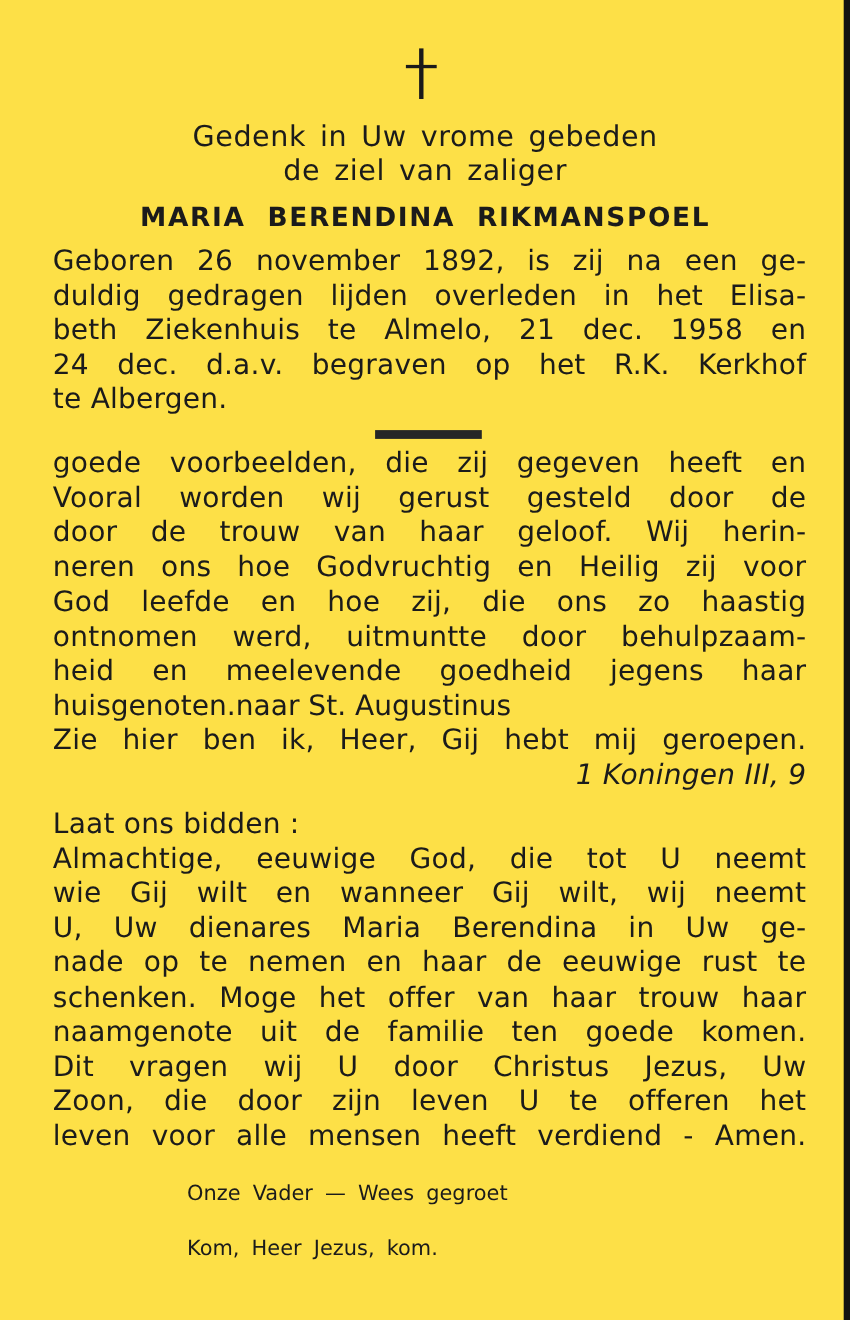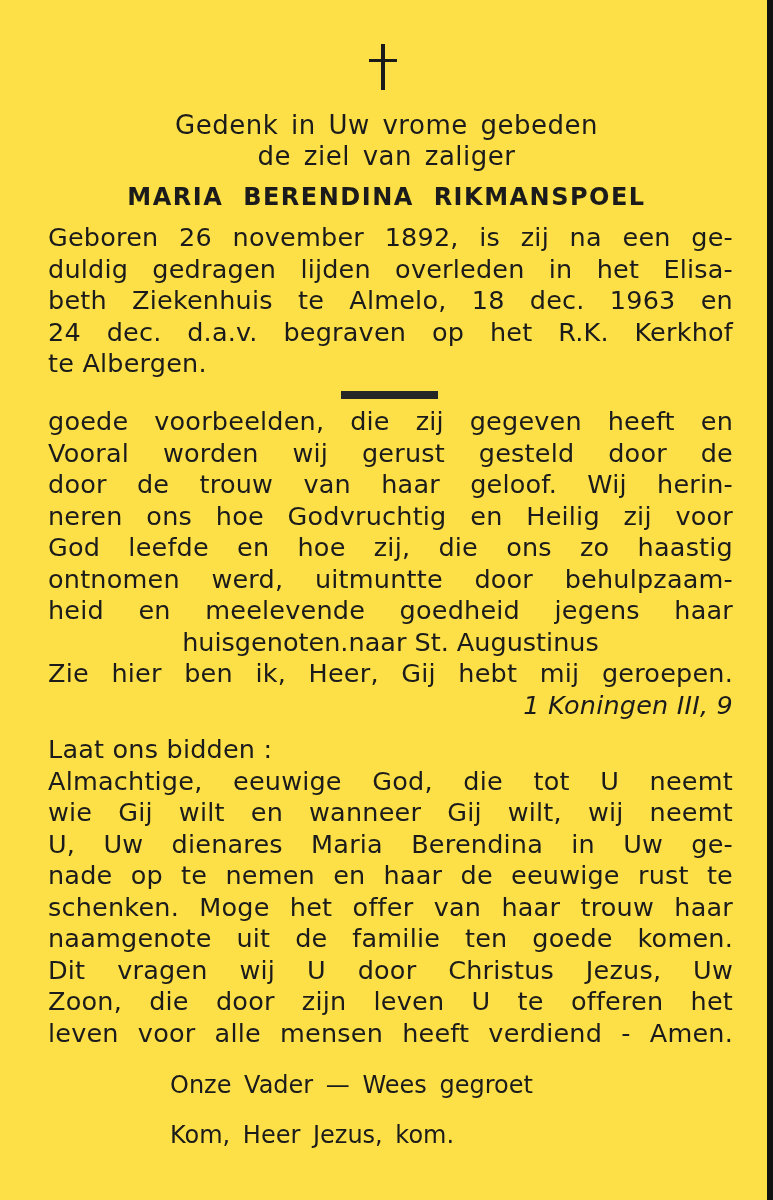--- a/index.html
+++ b/index.html
@@ -90,38 +90,38 @@
       text-align: left;
       text-align-last: left;
     }
     .line.right {
       text-align: right;
       text-align-last: right;
       font-style: italic;
     }
     .split {
       display: flex;
-      justify-content: center;
+      justify-content: flex-start;
       font-size: 25.5px;
       line-height: 31.5px;
       height: 31.5px;
       white-space: nowrap;
     }
     .divider {
       position: absolute;
       left: 341px;
       top: 391px;
       width: 97px;
       height: 8px;
       background: #262626;
     }
     .closing {
       position: absolute;
       left: 170px;
-      font-size: 24px;
+      font-size: 19px;
       line-height: 30px;
       white-space: nowrap;
       word-spacing: 5px;
     }
   </style>
 </head>
 <body>
 
 <div class="card">
 
@@ -132,21 +132,21 @@
     <div class="h"></div>
   </div>
 
   <div class="center-line" style="top:110px;">Gedenk in Uw vrome gebeden</div>
   <div class="center-line" style="top:141px;">de ziel van zaliger</div>
   <div class="name" style="top:183px;">MARIA BERENDINA RIKMANSPOEL</div>
 
   <div class="block" style="top:222px;">
     <span class="line">Geboren 26 november 1892, is zij na een ge-</span>
     <span class="line">duldig gedragen lijden overleden in het Elisa-</span>
-    <span class="line">beth Ziekenhuis te Almelo, 18 dec. 1963 en</span>
+    <span class="line">beth Ziekenhuis te Almelo, 21 dec. 1958 en</span>
     <span class="line">24 dec. d.a.v. begraven op het R.K. Kerkhof</span>
     <span class="line last">te Albergen.</span>
   </div>
 
   <div class="divider"></div>
 
   <div class="block" style="top:406px;">
     <span class="line">goede voorbeelden, die zij gegeven heeft en</span>
     <span class="line">Vooral worden wij gerust gesteld door de</span>
     <span class="line">door de trouw van haar geloof. Wij herin-</span>

